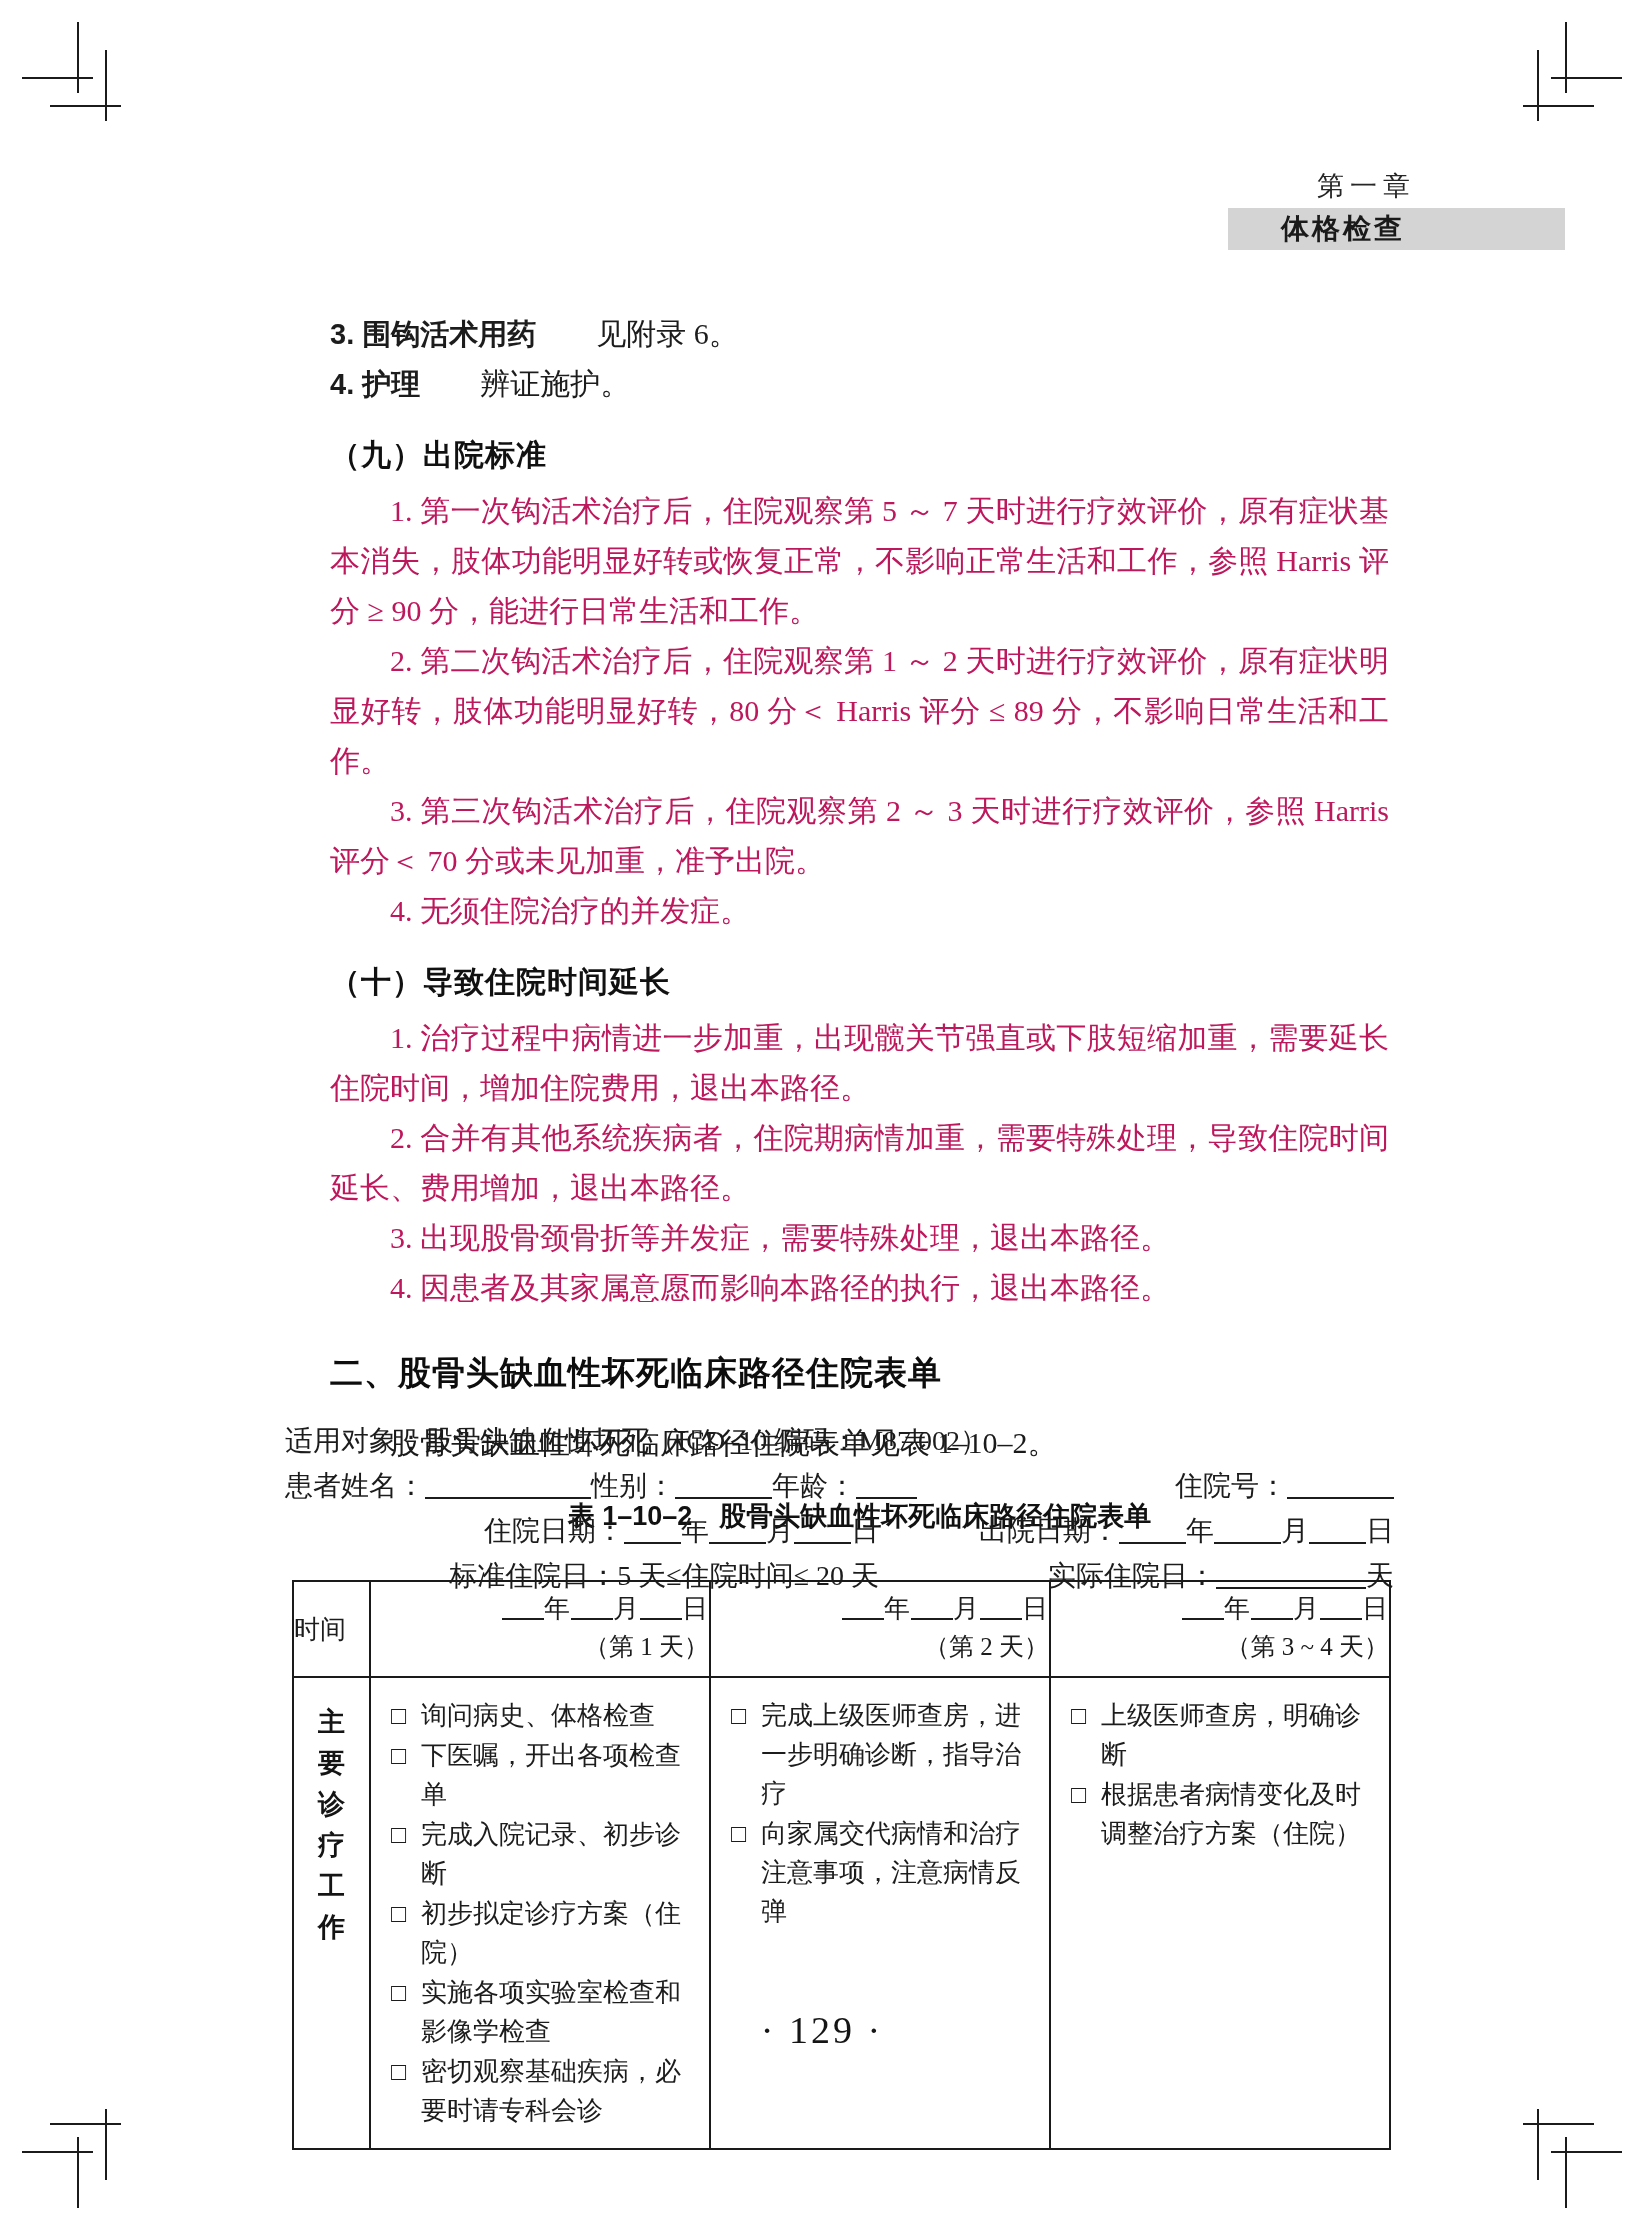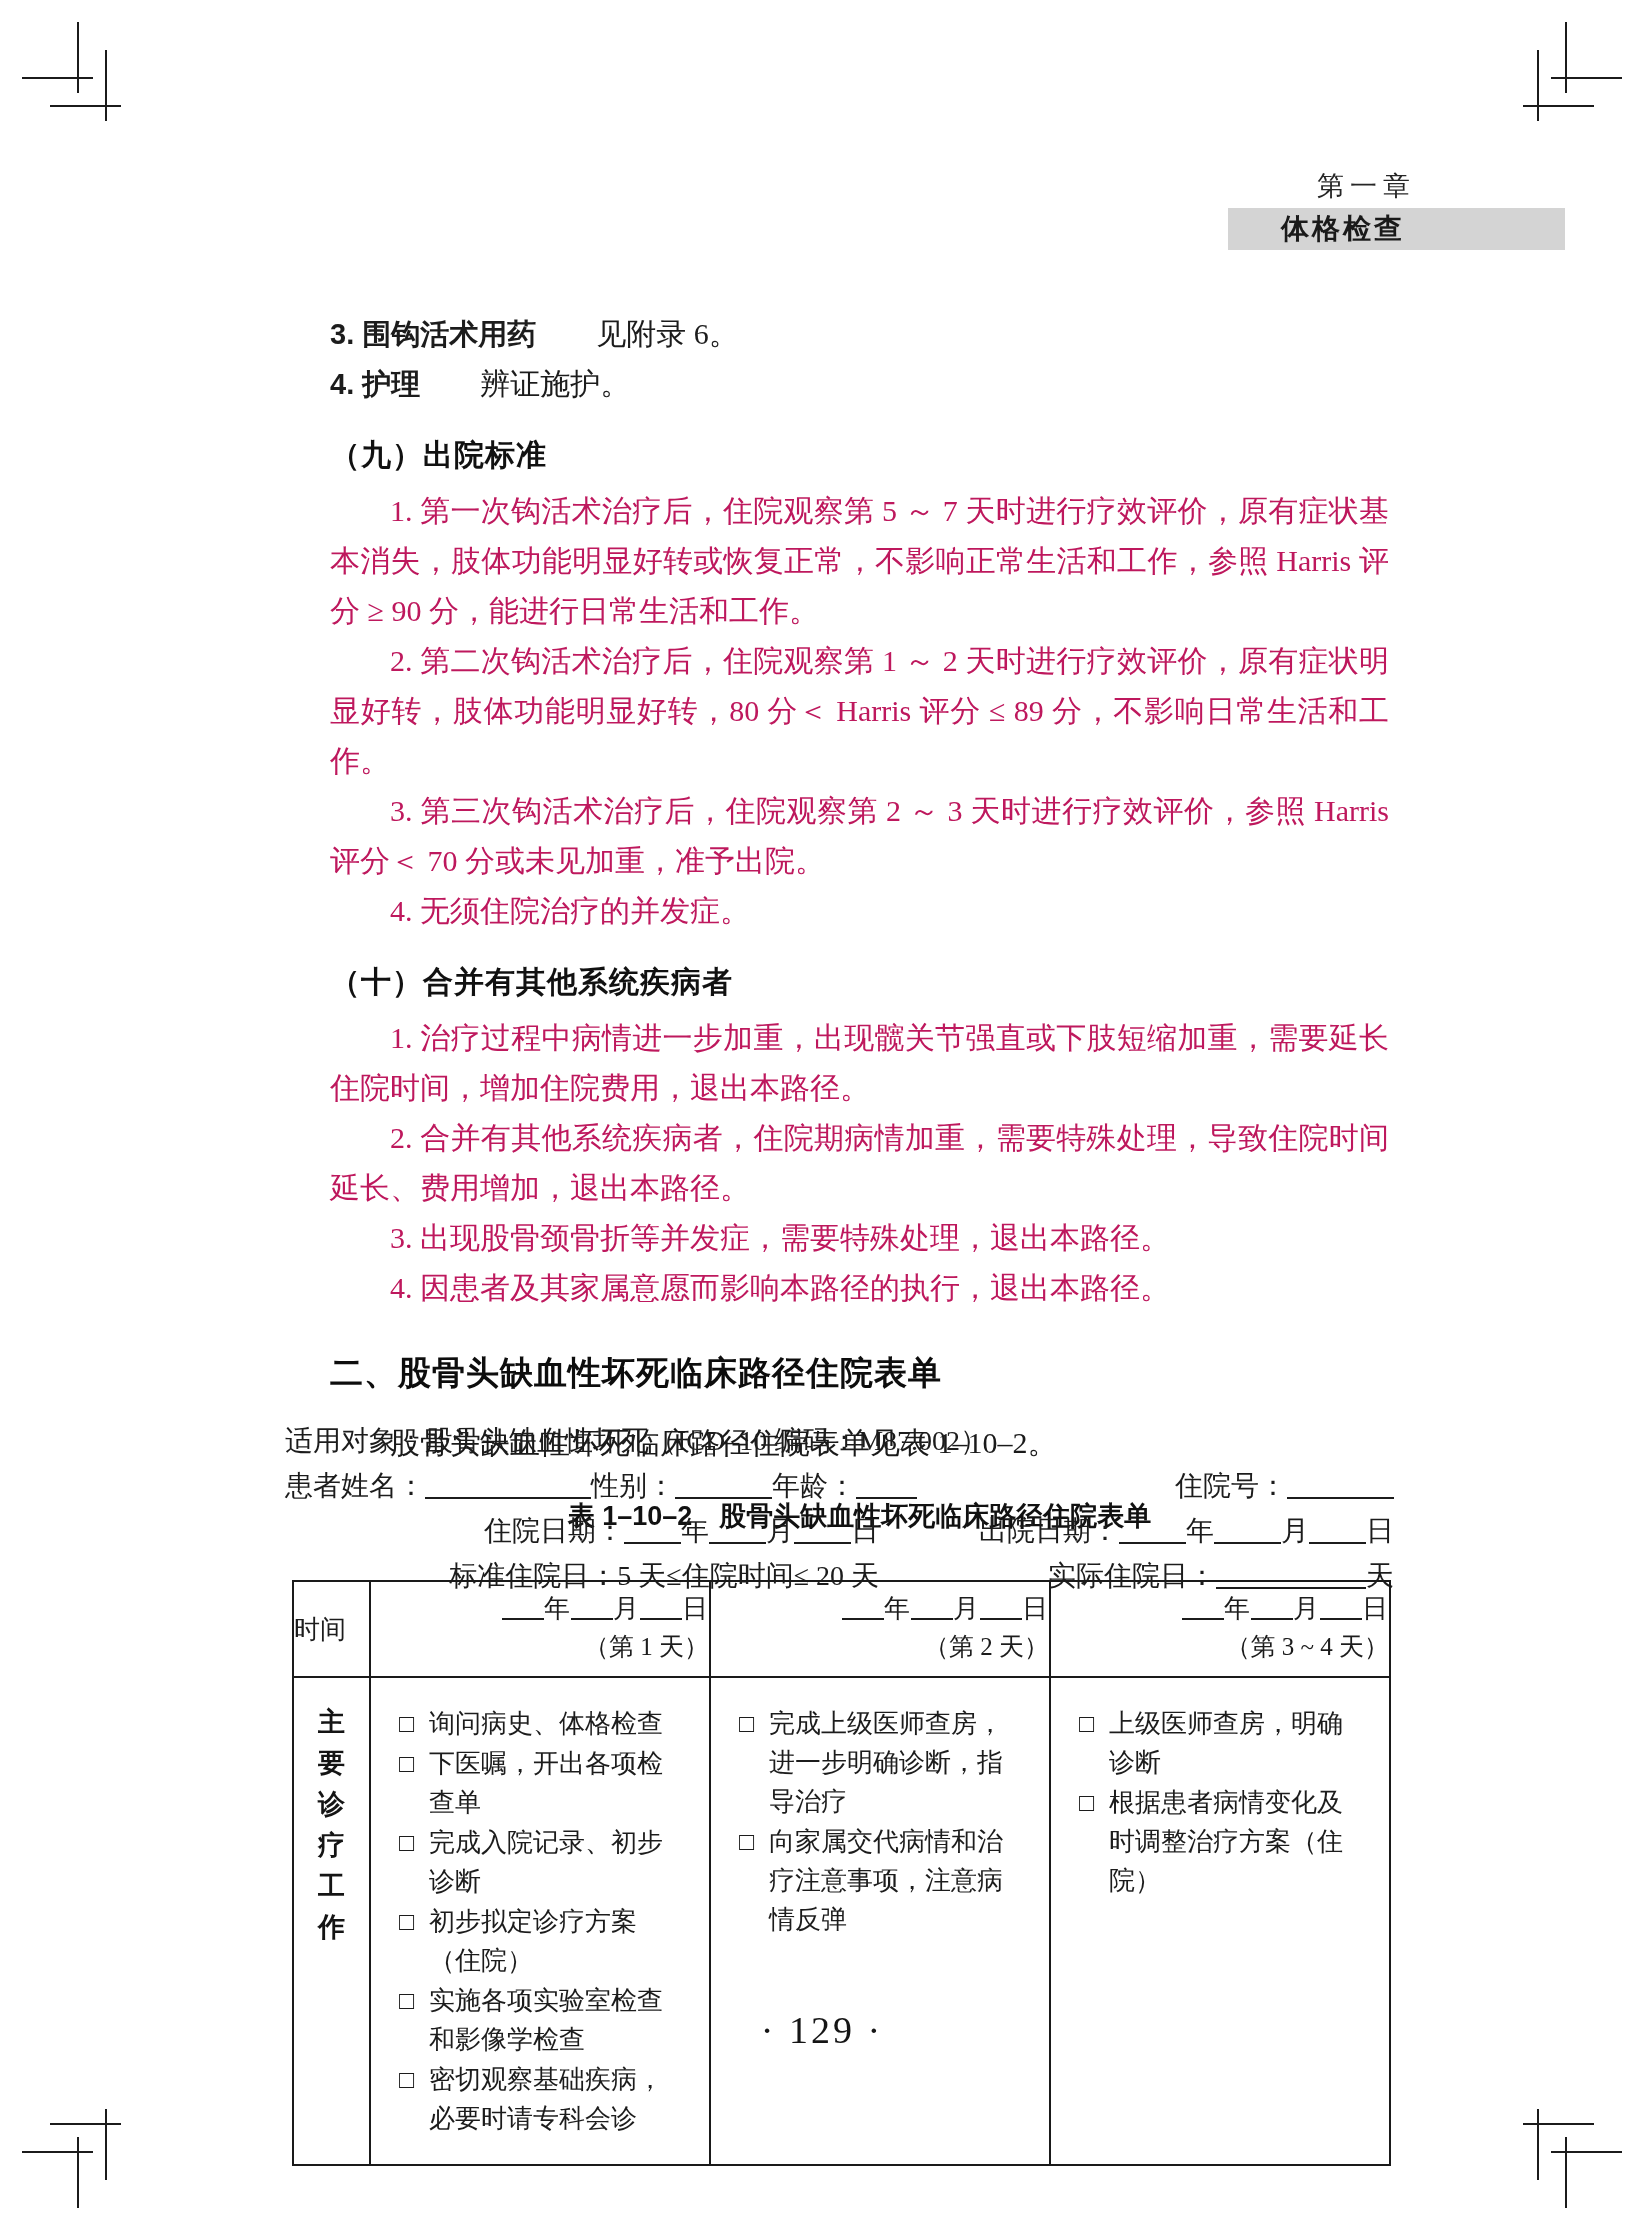--- a/index.html
+++ b/index.html
@@ -234,21 +234,21 @@
     letter-spacing: 0;
   }
   .rowlabel span { display: block; }
 
   .cell-items {
     font-size: 26px;
     line-height: 39px;
     color: #1c1c1c;
     padding: 14px 12px 14px 16px !important;
   }
-  .cell-items ul { list-style: none; margin: 12px; padding: 0; }
+  .cell-items ul { list-style: none; margin: 4px; padding: 0; }
   .cell-items li {
     padding-left: 30px;
     text-indent: -30px;
     margin: 0 0 1px 0;
   }
   .cell-items li::before {
     content: "\25A1";
     display: inline-block;
     width: 30px;
     text-indent: 0;
@@ -309,21 +309,21 @@
 
     <div class="ln bold-lead"><span>4. 护理</span><span class="rest">　　辨证施护。</span></div>
 
     <div class="sec-head">（九）出院标准</div>
 
     <p class="para">1. 第一次钩活术治疗后，住院观察第 5 ～ 7 天时进行疗效评价，原有症状基本消失，肢体功能明显好转或恢复正常，不影响正常生活和工作，参照 Harris 评分 ≥ 90 分，能进行日常生活和工作。</p>
     <p class="para">2. 第二次钩活术治疗后，住院观察第 1 ～ 2 天时进行疗效评价，原有症状明显好转，肢体功能明显好转，80 分＜ Harris 评分 ≤ 89 分，不影响日常生活和工作。</p>
     <p class="para">3. 第三次钩活术治疗后，住院观察第 2 ～ 3 天时进行疗效评价，参照 Harris 评分＜ 70 分或未见加重，准予出院。</p>
     <p class="para">4. 无须住院治疗的并发症。</p>
 
-    <div class="sec-head">（十）合并有其他系统疾病者</div>
+    <div class="sec-head">（十）导致住院时间延长</div>
 
     <p class="para">1. 治疗过程中病情进一步加重，出现髋关节强直或下肢短缩加重，需要延长住院时间，增加住院费用，退出本路径。</p>
     <p class="para">2. 合并有其他系统疾病者，住院期病情加重，需要特殊处理，导致住院时间延长、费用增加，退出本路径。</p>
     <p class="para">3. 出现股骨颈骨折等并发症，需要特殊处理，退出本路径。</p>
     <p class="para">4. 因患者及其家属意愿而影响本路径的执行，退出本路径。</p>
 
     <div class="big-head">二、股骨头缺血性坏死临床路径住院表单</div>
 
     <p class="lead-line">股骨头缺血性坏死临床路径住院表单见表 1–10–2。</p>
 

